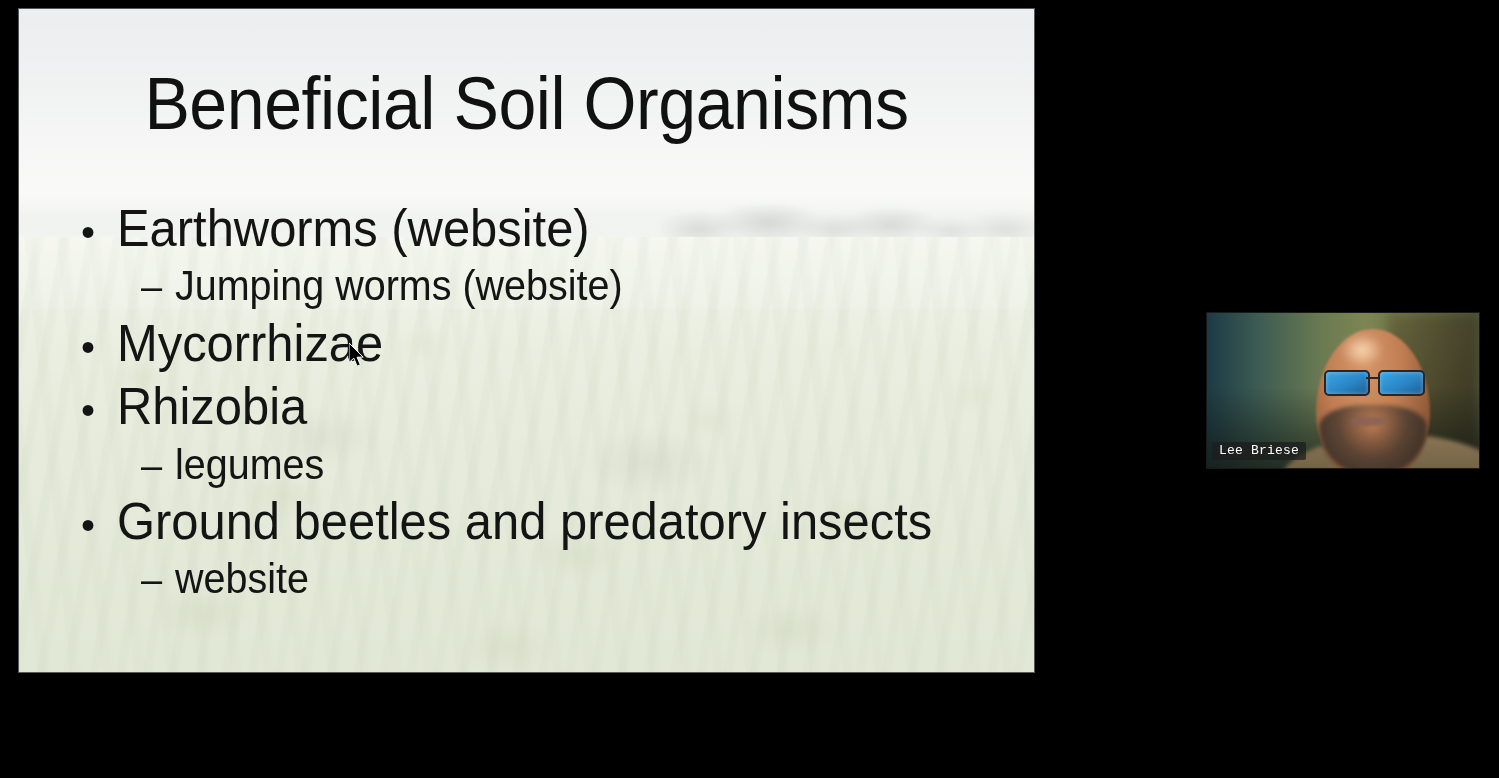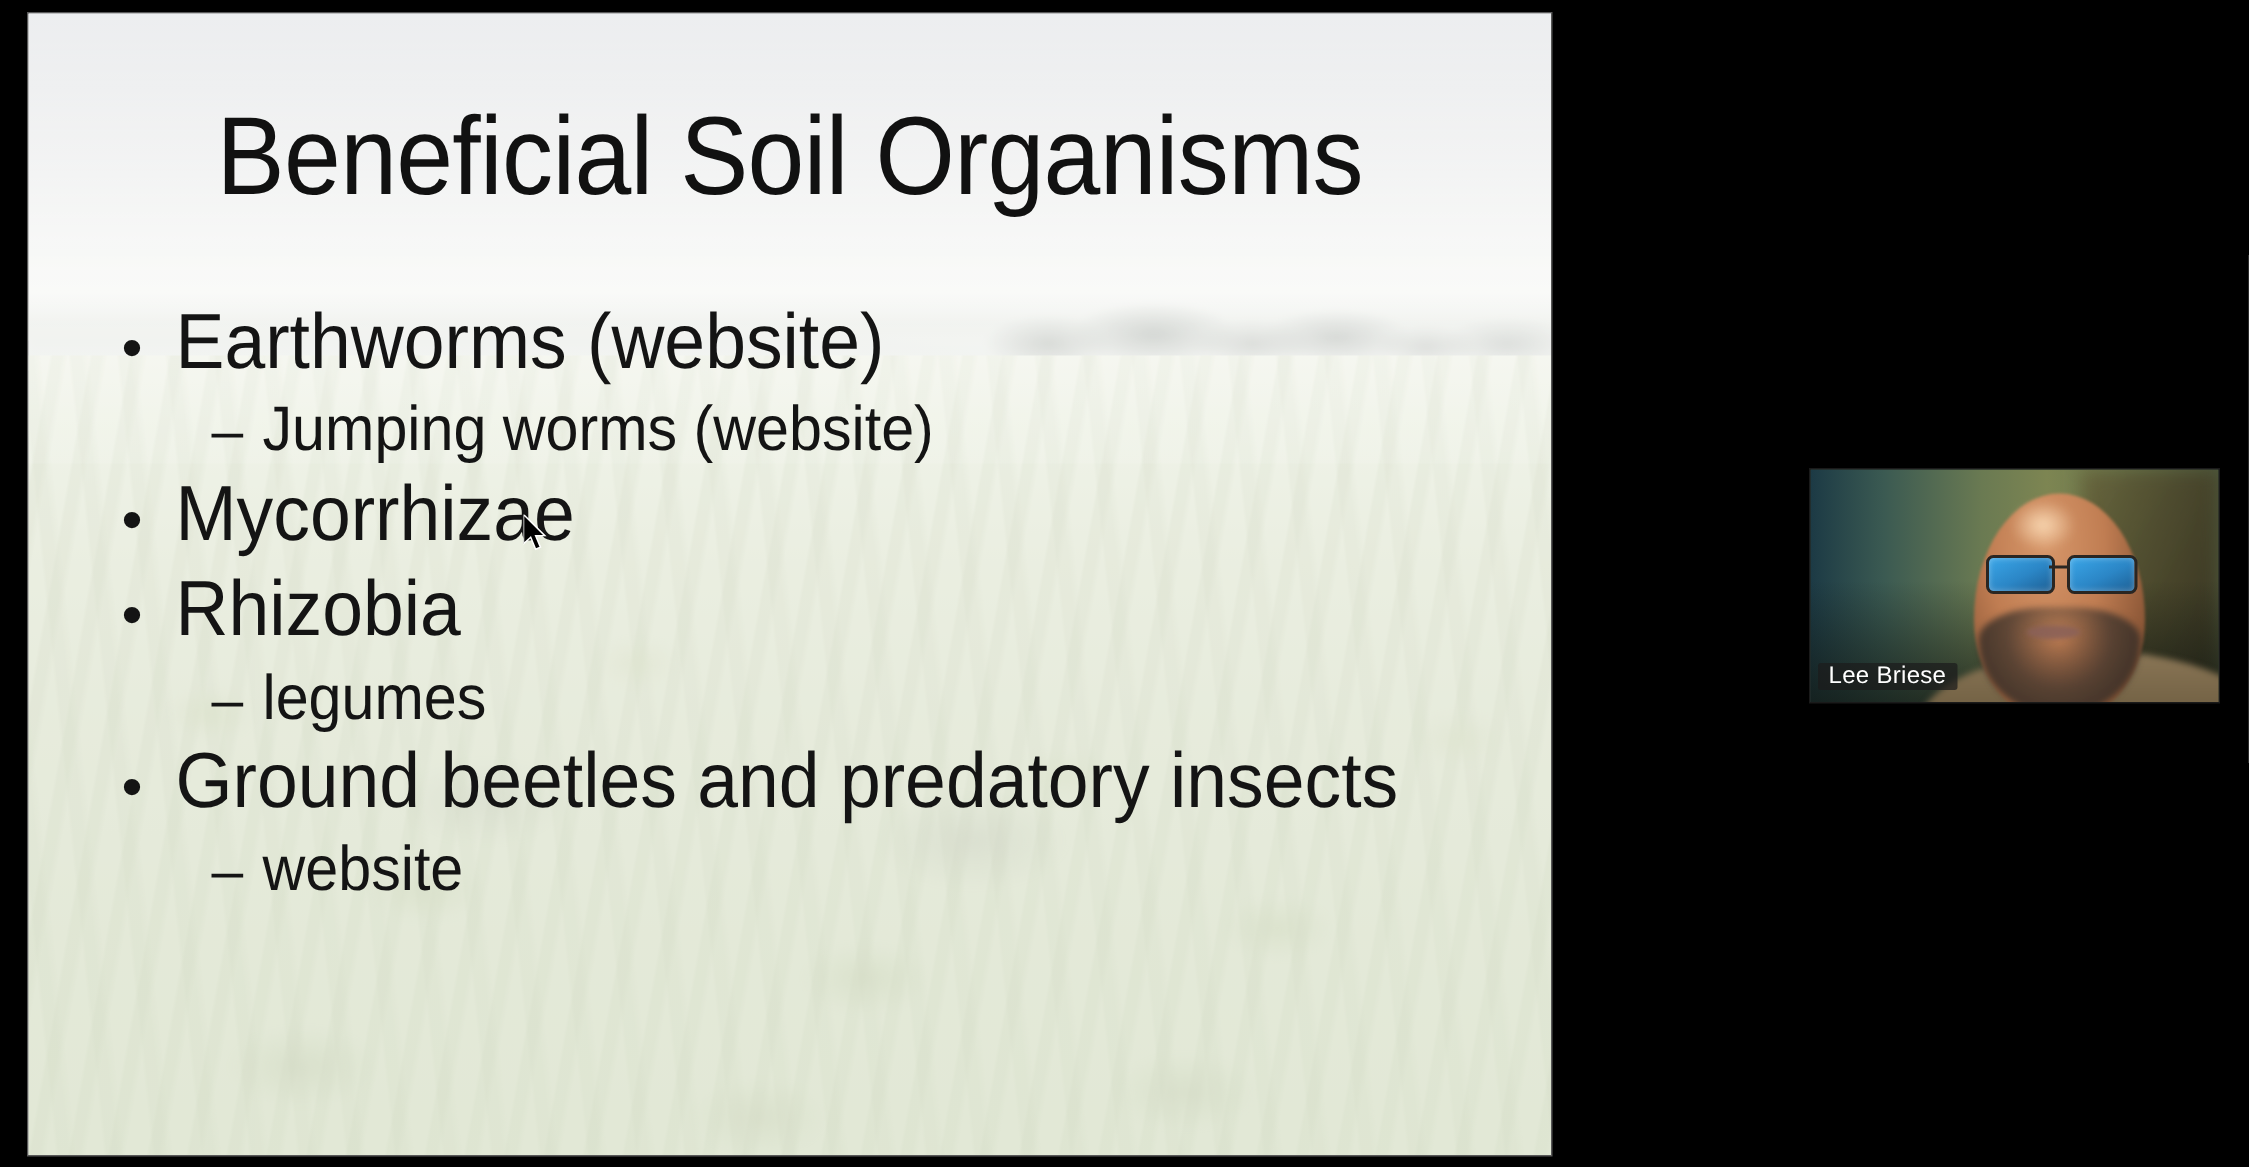--- a/index.html
+++ b/index.html
@@ -24,21 +24,21 @@
     height: 778px;
     background: #000000;
   }
 
   
   #slide {
     position: absolute;
     left: 19px;
     top: 9px;
     width: 1015px;
-    height: 761px;
+    height: 663px;
     overflow: hidden;
     background: #f2f3f2;
     box-shadow: 0 0 0 1px rgba(160,160,160,0.55);
   }
 
   
   .photo {
     position: absolute;
     inset: 0;
   }
@@ -360,22 +360,22 @@
     filter: blur(1.4px);
   }
   
   #name-badge {
     position: absolute;
     left: 5px;
     bottom: 8px;
     padding: 2px 7px 3px 7px;
     background: rgba(28,28,28,0.72);
     color: #ffffff;
-    font-family: Liberation Sans, sans-serif;
-    font-size: 16px;
+    font-family: Liberation Mono, monospace;
+    font-size: 13px;
     line-height: 13px;
     border-radius: 2px;
     letter-spacing: 0.2px;
     white-space: nowrap;
     z-index: 10;
   }
 </style>
 </head>
 <body>
 

